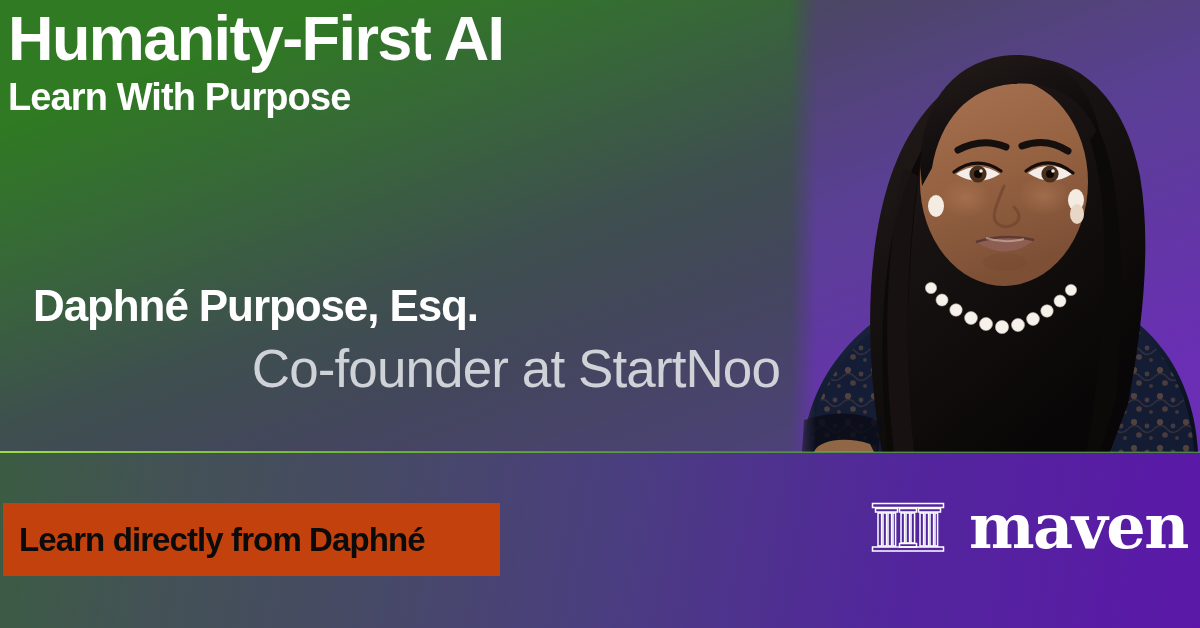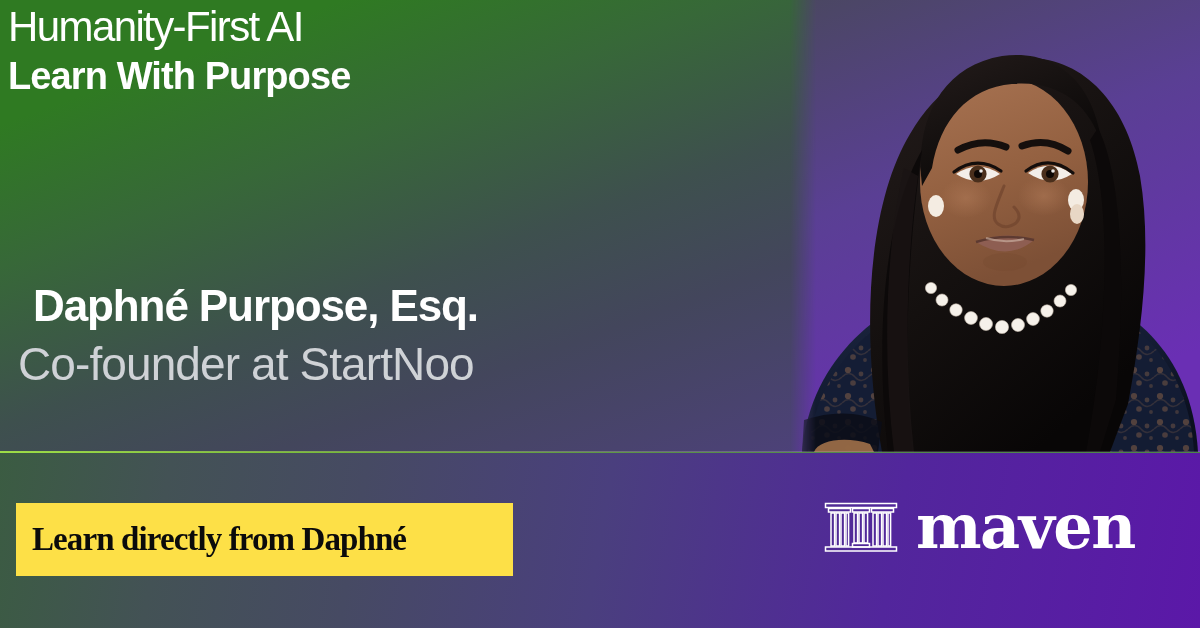--- a/index.html
+++ b/index.html
@@ -39,23 +39,23 @@
 
   
   .headline-block {
     position: absolute;
     left: 8px;
     top: 6px;
     width: 780px;
   }
   .headline {
     margin: 0;
-    font-size: 42px;
+    font-size: 63px;
     line-height: 1.02;
-    font-weight: 400;
+    font-weight: 700;
     letter-spacing: -1.6px;
     color: #ffffff;
   }
   .subhead {
     margin: 8px 0 0 0;
     font-size: 38px;
     line-height: 1.05;
     font-weight: 700;
     letter-spacing: -0.9px;
     color: #ffffff;
@@ -70,26 +70,27 @@
   }
   .speaker-name {
     margin: 0 0 0 33px;
     font-size: 44px;
     line-height: 1.08;
     font-weight: 700;
     letter-spacing: -1.1px;
     color: #ffffff;
   }
   .speaker-role {
-    margin: 10px 0 0 18px;
-    font-size: 46px;
+    margin: 10px 0 0 5px;
+    font-size: 53px;
     line-height: 1.08;
     font-weight: 400;
     letter-spacing: -0.9px;
     color: #cfd2d6;
+    text-align: right;
   }
 
   
   .portrait {
     position: absolute;
     right: 0;
     top: 0;
     width: 410px;
     height: 452px;
     overflow: hidden;
@@ -136,47 +137,46 @@
       #435255 14%,
       #464a63 30%,
       #4a3f7e 50%,
       #52269c 74%,
       #5b18a8 100%);
   }
 
   
   .cta-badge {
     position: absolute;
-    left: 16px;
+    left: 3px;
     top: 503px;
     width: 497px;
     height: 73px;
-    background: #fde047;
+    background: #c2410c;
     display: flex;
     align-items: center;
-    font-family: Liberation Serif, serif;
   }
   .cta-text {
     margin: 0 0 0 16px;
     font-size: 33px;
     font-weight: 700;
     letter-spacing: -0.9px;
     color: #0b0b0b;
     white-space: nowrap;
   }
 
   
   .brand-lockup {
     position: absolute;
-    left: 824px;
+    left: 871px;
     top: 496px;
     height: 62px;
     display: flex;
     align-items: center;
-    gap: 18px;
+    gap: 24px;
   }
   .brand-mark { width: 74px; height: 52px; display: block; }
   .brand-word {
     font-family: "DejaVu Serif", "Liberation Serif", serif;
     font-size: 62px;
     line-height: 1;
     font-weight: 700;
     letter-spacing: -1.5px;
     color: #ffffff;
   }

